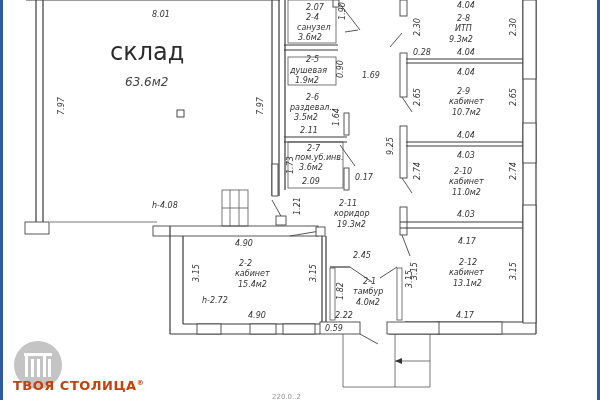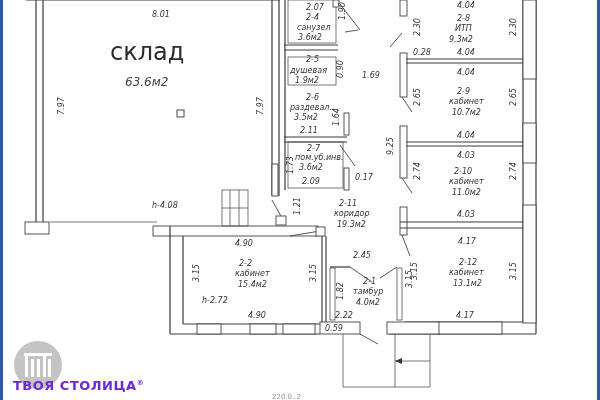--- a/index.html
+++ b/index.html
@@ -8,21 +8,21 @@
   .frame-right { position:absolute; right:0; top:0; width:3px; height:400px; background:#2f5aa0; }
   svg { position:absolute; left:0; top:0; }
   .wall { fill:none; stroke:#3a3a3a; stroke-width:1.2; }
   .wall-thin { fill:none; stroke:#555; stroke-width:0.8; }
   .win { fill:#fff; stroke:#444; stroke-width:0.9; }
   .door { stroke:#444; stroke-width:0.9; fill:none; }
   .txt { font-family:"DejaVu Sans", sans-serif; font-style:italic; fill:#333; font-size:9px; }
   .num { font-size:8px; }
   .big { font-size:24px; font-style:normal; fill:#2b2b2b; font-family:"DejaVu Sans", sans-serif; }
   .mid { font-size:12px; fill:#444; }
-  .logo-text { position:absolute; left:13px; top:378px; font-family:"DejaVu Sans", sans-serif; font-weight:bold; font-size:13px; color:#6d28d9; letter-spacing:0.5px; }
+  .logo-text { position:absolute; left:13px; top:378px; font-family:"DejaVu Sans", sans-serif; font-weight:bold; font-size:13px; color:#c2410c; letter-spacing:0.5px; }
   .logo-circle { position:absolute; left:14px; top:341px; width:48px; height:48px; border-radius:50%; background:#c4c4c4; overflow:hidden; }
   .logo-bars { position:absolute; left:22px; top:349px; width:32px; height:28px; }
   .bottom-note { position:absolute; left:272px; top:393px; font-size:7px; color:#999; font-family:"DejaVu Sans", sans-serif; }
 </style>
 </head>
 <body>
 
 <div class="frame-left"></div>
 <div class="frame-right"></div>
 

